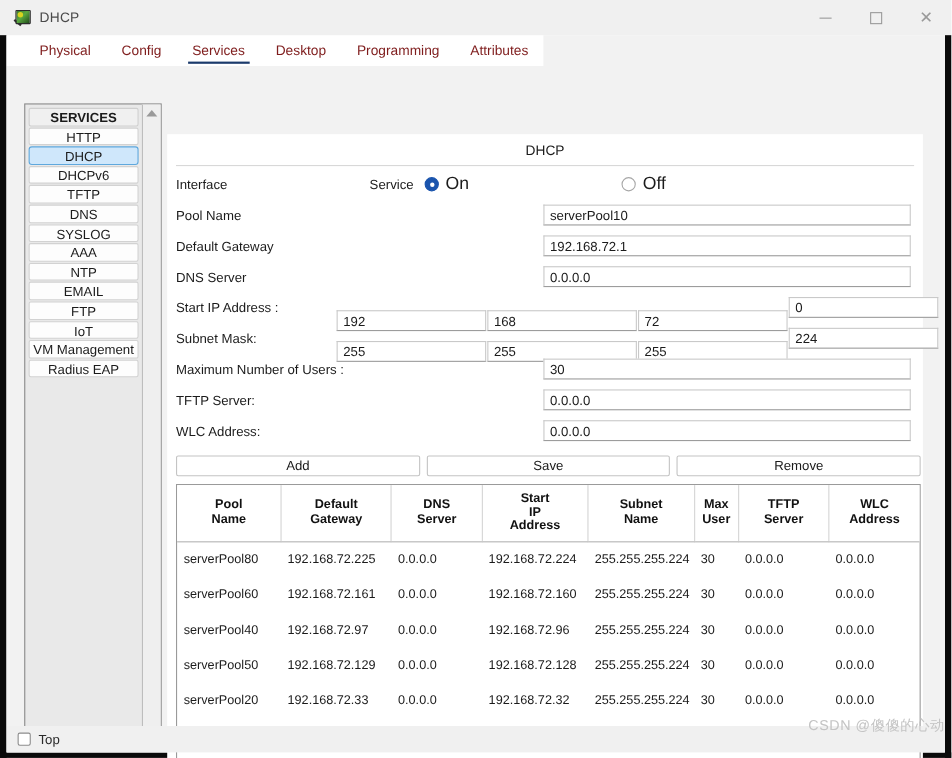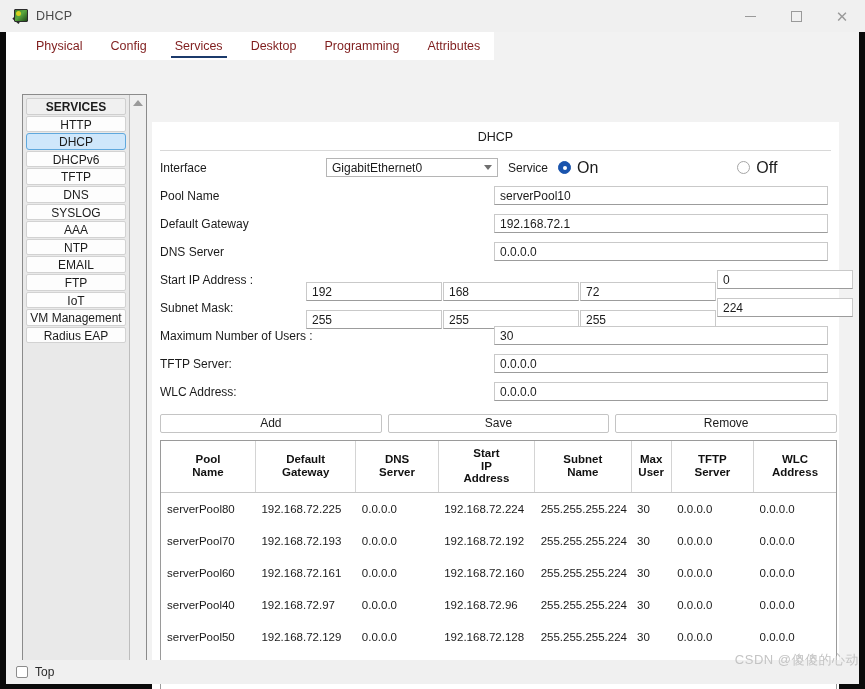--- a/index.html
+++ b/index.html
@@ -508,24 +508,20 @@
 
       <div id="content">
 
         <div id="panel-title">DHCP</div>
         <div id="title-rule"></div>
 
         <div class="form">
 
           <div class="frow">
             <span class="flabel lbl-w">Interface</span>
-            <div class="sel">
-              <span>GigabitEthernet0</span>
-              <span class="chev"></span>
-            </div>
             <div class="svc-group">
               <span class="flabel">Service</span>
               <span class="radio on"></span>
               <span class="radio-lbl">On</span>
               <span class="radio off" style="margin-left:139px;"></span>
               <span class="radio-lbl">Off</span>
             </div>
           </div>
 
           <div class="frow">
@@ -616,30 +612,20 @@
                   <td>serverPool80</td>
                   <td>192.168.72.225</td>
                   <td>0.0.0.0</td>
                   <td>192.168.72.224</td>
                   <td>255.255.255.224</td>
                   <td>30</td>
                   <td>0.0.0.0</td>
                   <td>0.0.0.0</td>
                 </tr>
                 <tr>
-                  <td>serverPool70</td>
-                  <td>192.168.72.193</td>
-                  <td>0.0.0.0</td>
-                  <td>192.168.72.192</td>
-                  <td>255.255.255.224</td>
-                  <td>30</td>
-                  <td>0.0.0.0</td>
-                  <td>0.0.0.0</td>
-                </tr>
-                <tr>
                   <td>serverPool60</td>
                   <td>192.168.72.161</td>
                   <td>0.0.0.0</td>
                   <td>192.168.72.160</td>
                   <td>255.255.255.224</td>
                   <td>30</td>
                   <td>0.0.0.0</td>
                   <td>0.0.0.0</td>
                 </tr>
                 <tr>

